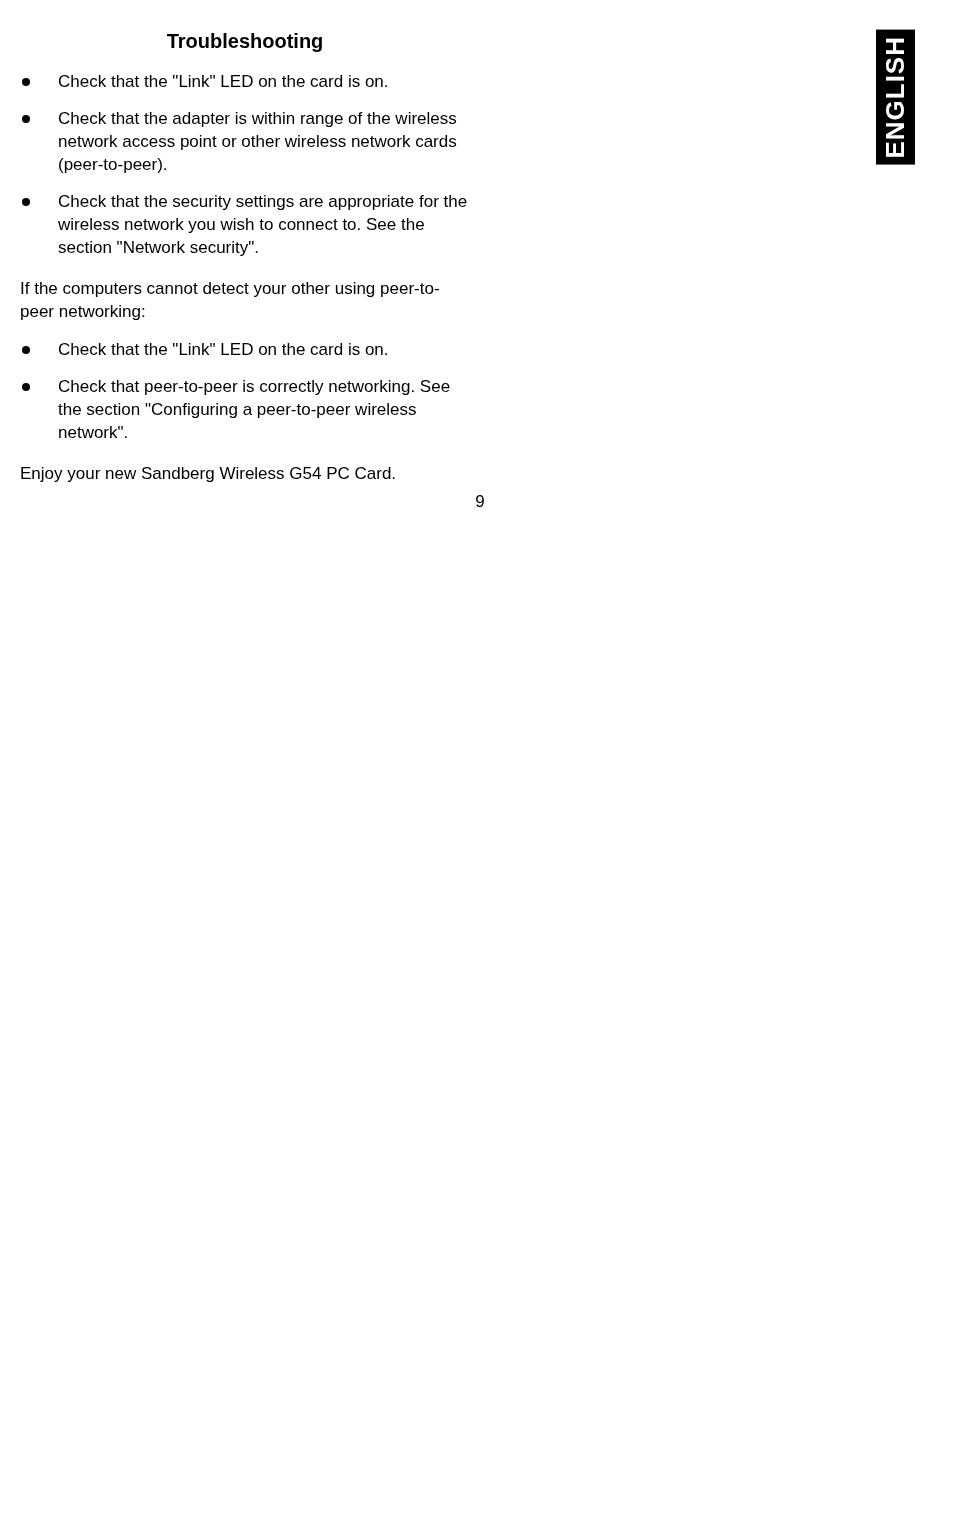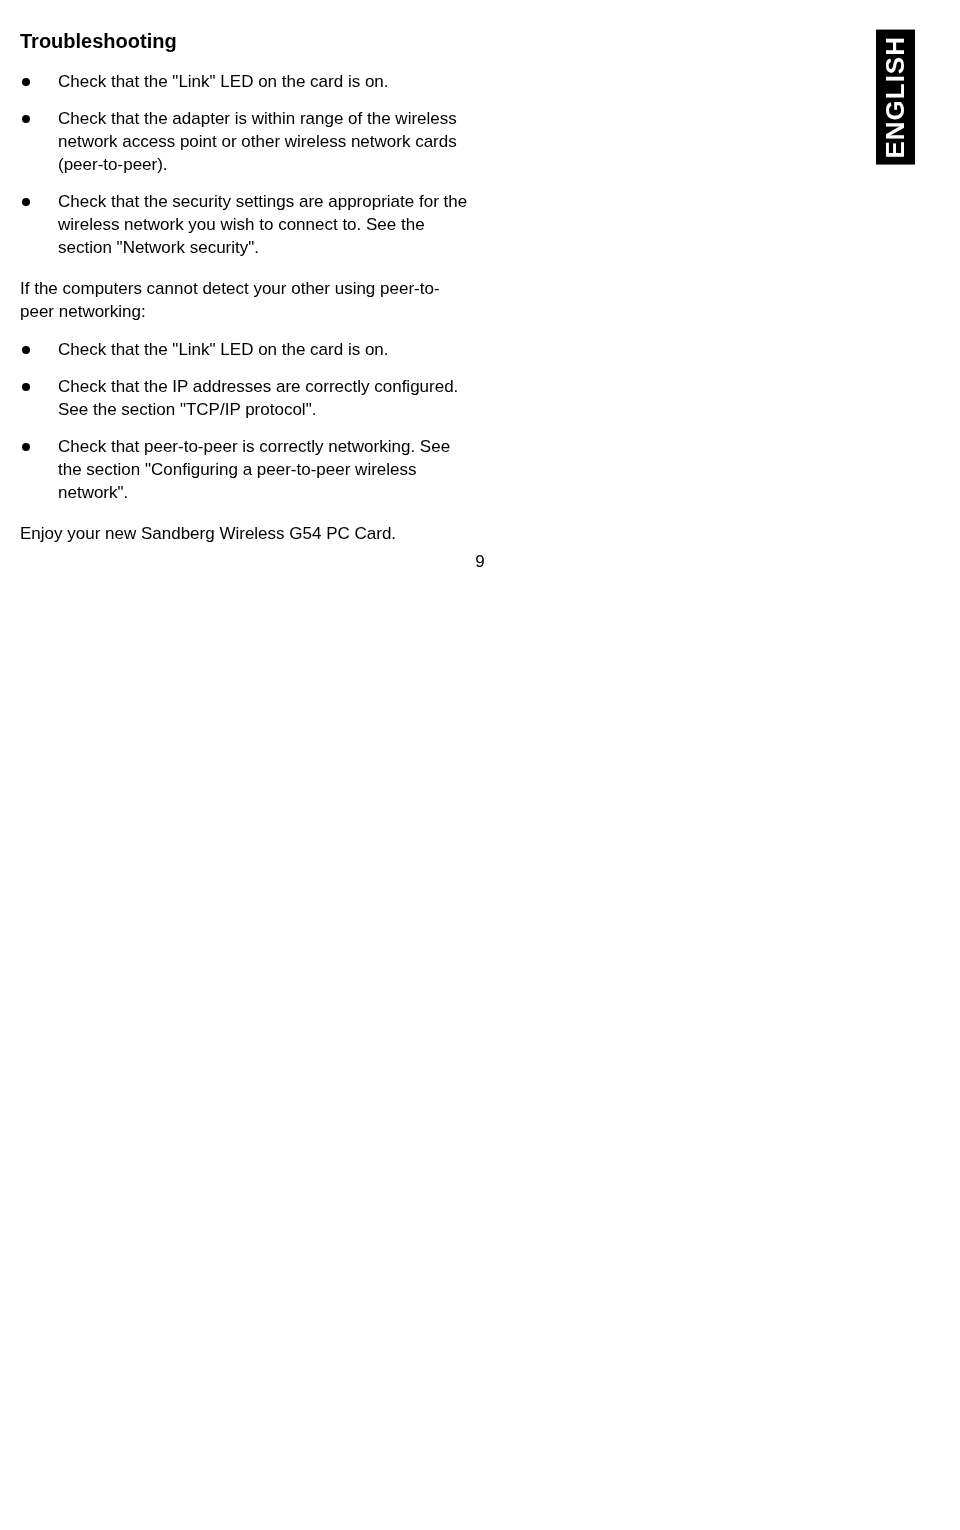--- a/index.html
+++ b/index.html
@@ -30,20 +30,21 @@
     font-family: Verdana, Geneva, sans-serif;
   }
   .content {
     width: 450px;
   }
   .heading {
     font-weight: bold;
     font-size: 20px;
     margin-bottom: 18px;
     font-family: Verdana, Geneva, sans-serif;
+    text-align: center;
   }
   .para {
     font-size: 17px;
     line-height: 1.35;
     margin-bottom: 16px;
     font-family: Verdana, Geneva, sans-serif;
   }
   ul.bullets {
     list-style: none;
     margin: 0 0 18px 0;
@@ -99,23 +100,20 @@
       </li>
     </ul>
 
     <div class="para">If the computers cannot detect your other using peer-to-peer networking:</div>
 
     <ul class="bullets">
       <li>
         <span>Check that the "</span><span class="italic">Link</span><span>" LED on the card is on.</span>
       </li>
       <li>
-        <span>Check that the IP addresses are correctly configured. See the section "</span><span class="italic">TCP/IP protocol</span><span>".</span>
-      </li>
-      <li>
         <span>Check that peer-to-peer is correctly networking. See the section "</span><span class="italic">Configuring a peer-to-peer wireless network</span><span>".</span>
       </li>
     </ul>
 
     <div class="para">Enjoy your new Sandberg Wireless G54 PC Card.</div>
 
   </div>
 
   <div class="pagenum">9</div>
 

